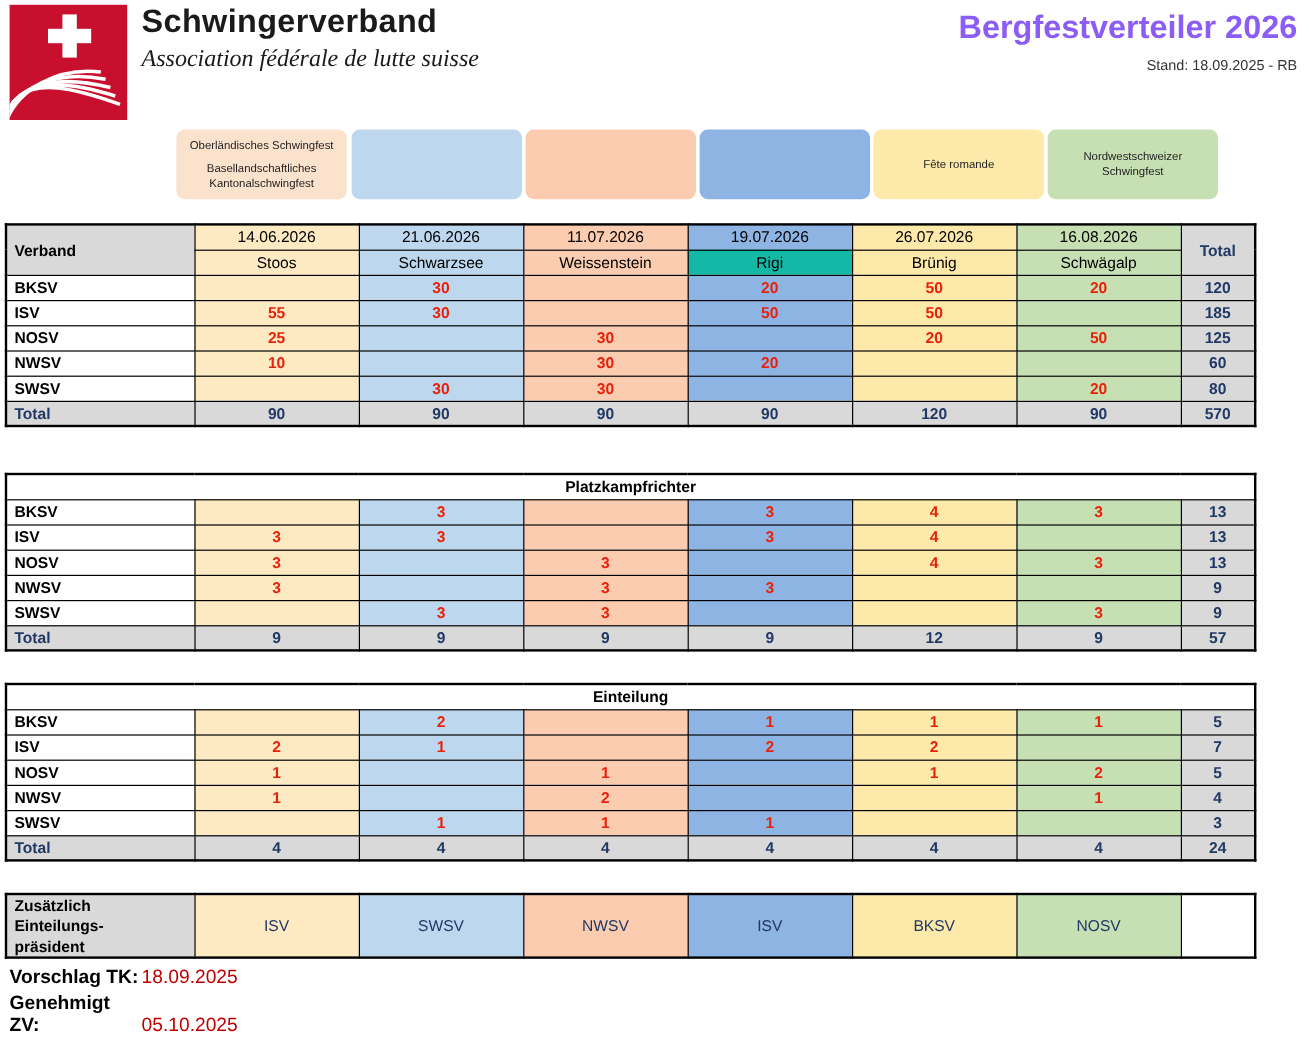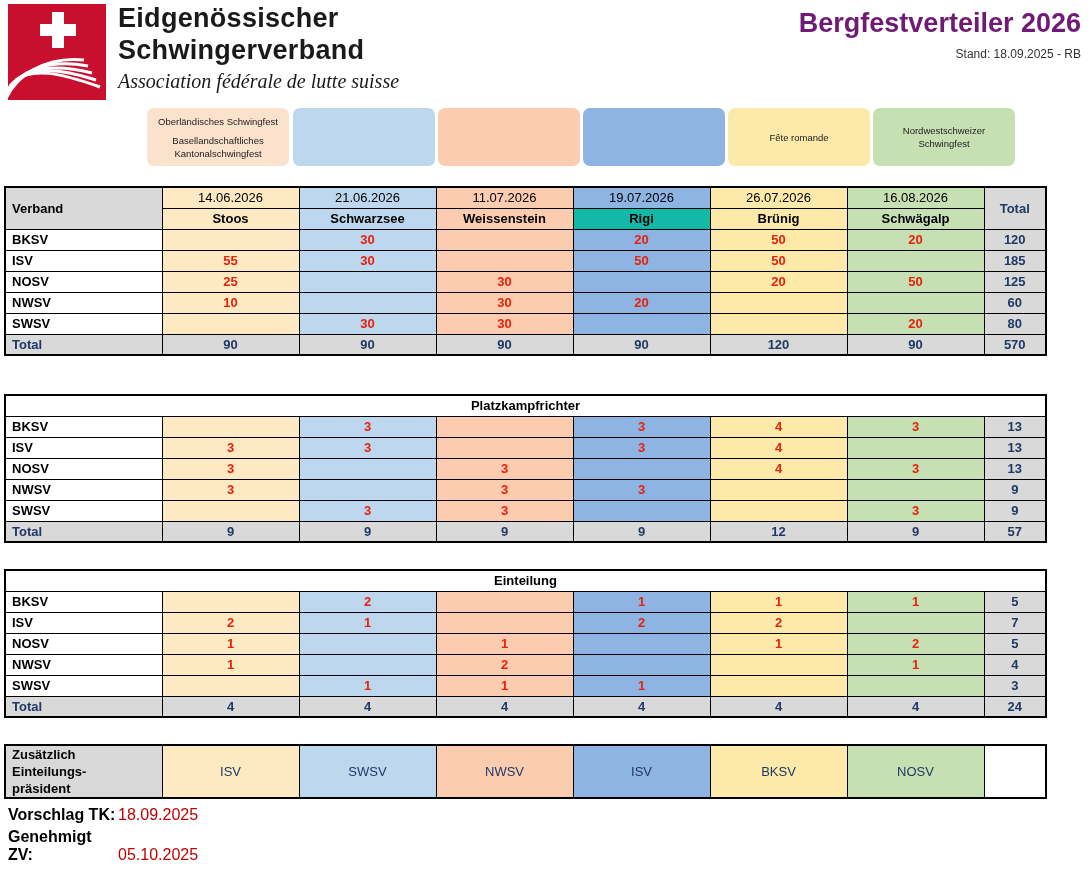--- a/index.html
+++ b/index.html
@@ -33,21 +33,21 @@
   .brand .l1,.brand .l2{
     font-weight:bold;font-size:27px;letter-spacing:.3px;line-height:32px;color:#1a1a1a;
   }
   .brand .l3{
     font-style:italic;font-size:20px;line-height:26px;margin-top:2px;color:#1a1a1a;
     font-family:"Liberation Serif", serif;
   }
   .title{
     position:absolute;right:10px;top:8px;text-align:right;
   }
-  .title .main{font-size:27px;font-weight:bold;color:#701a75;}
+  .title .main{font-size:27px;font-weight:bold;color:#8b5cf6;}
   .title .sub{font-size:12px;color:#333;margin-top:8px;}
 
   
   .callouts{position:absolute;left:0;top:108px;width:1091px;height:74px;}
   .callout{
     position:absolute;top:0;height:58px;border-radius:7px;
     display:flex;align-items:center;justify-content:center;text-align:center;
     font-size:9.5px;line-height:13px;color:#222;padding:2px 4px;box-sizing:border-box;
   }
 
@@ -64,21 +64,21 @@
     height:21px;
     padding:0 6px;
     font-size:13px;
     box-sizing:border-box;
   }
   .c-verband{width:157px;}
   .c-ev{width:137px;}
   .c-total{width:62px;}
 
   .hdr-date{ text-align:center;font-weight:normal;font-size:12.5px;height:23px;}
-  .hdr-place{ text-align:center;font-weight:bold;font-size:17px;height:30px;}
+  .hdr-place{ text-align:center;font-weight:normal;font-size:17px;height:30px;}
   .lbl{font-weight:bold;text-align:left;font-size:13px;}
   .val{text-align:center;font-weight:bold;color:#e8210b;}
   .tot{text-align:center;font-weight:bold;color:#1f3864;background:#d9d9d9;}
   .tot-col{text-align:center;font-weight:bold;color:#1f3864;background:#d9d9d9;}
   .section-title{
     text-align:center;font-weight:bold;font-size:14px;height:24px;background:#fff;
   }
   .verband-hdr{font-weight:bold;background:#d9d9d9;}
   .total-hdr{text-align:center;font-weight:bold;color:#1f3864;background:#d9d9d9;}
 
@@ -101,21 +101,20 @@
       <g fill="none" stroke="#ffffff" stroke-width="3">
         <path d="M2 58 C 12 28, 46 10, 82 14"></path>
         <path d="M2 52 C 14 26, 44 12, 86 20"></path>
         <path d="M4 46 C 18 24, 46 16, 90 27"></path>
         <path d="M8 40 C 24 22, 50 20, 94 34"></path>
         <path d="M14 34 C 30 22, 56 26, 98 41"></path>
       </g>
     </svg>
   </div>
   <div class="brand">
-    <div class="l1">Eidgenössischer</div>
     <div class="l2">Schwingerverband</div>
     <div class="l3">Association fédérale de lutte suisse</div>
   </div>
   <div class="title">
     <div class="main">Bergfestverteiler 2026</div>
     <div class="sub">Stand: 18.09.2025 - RB</div>
   </div>
 </div>
 
 <div class="callouts" id="callouts">

